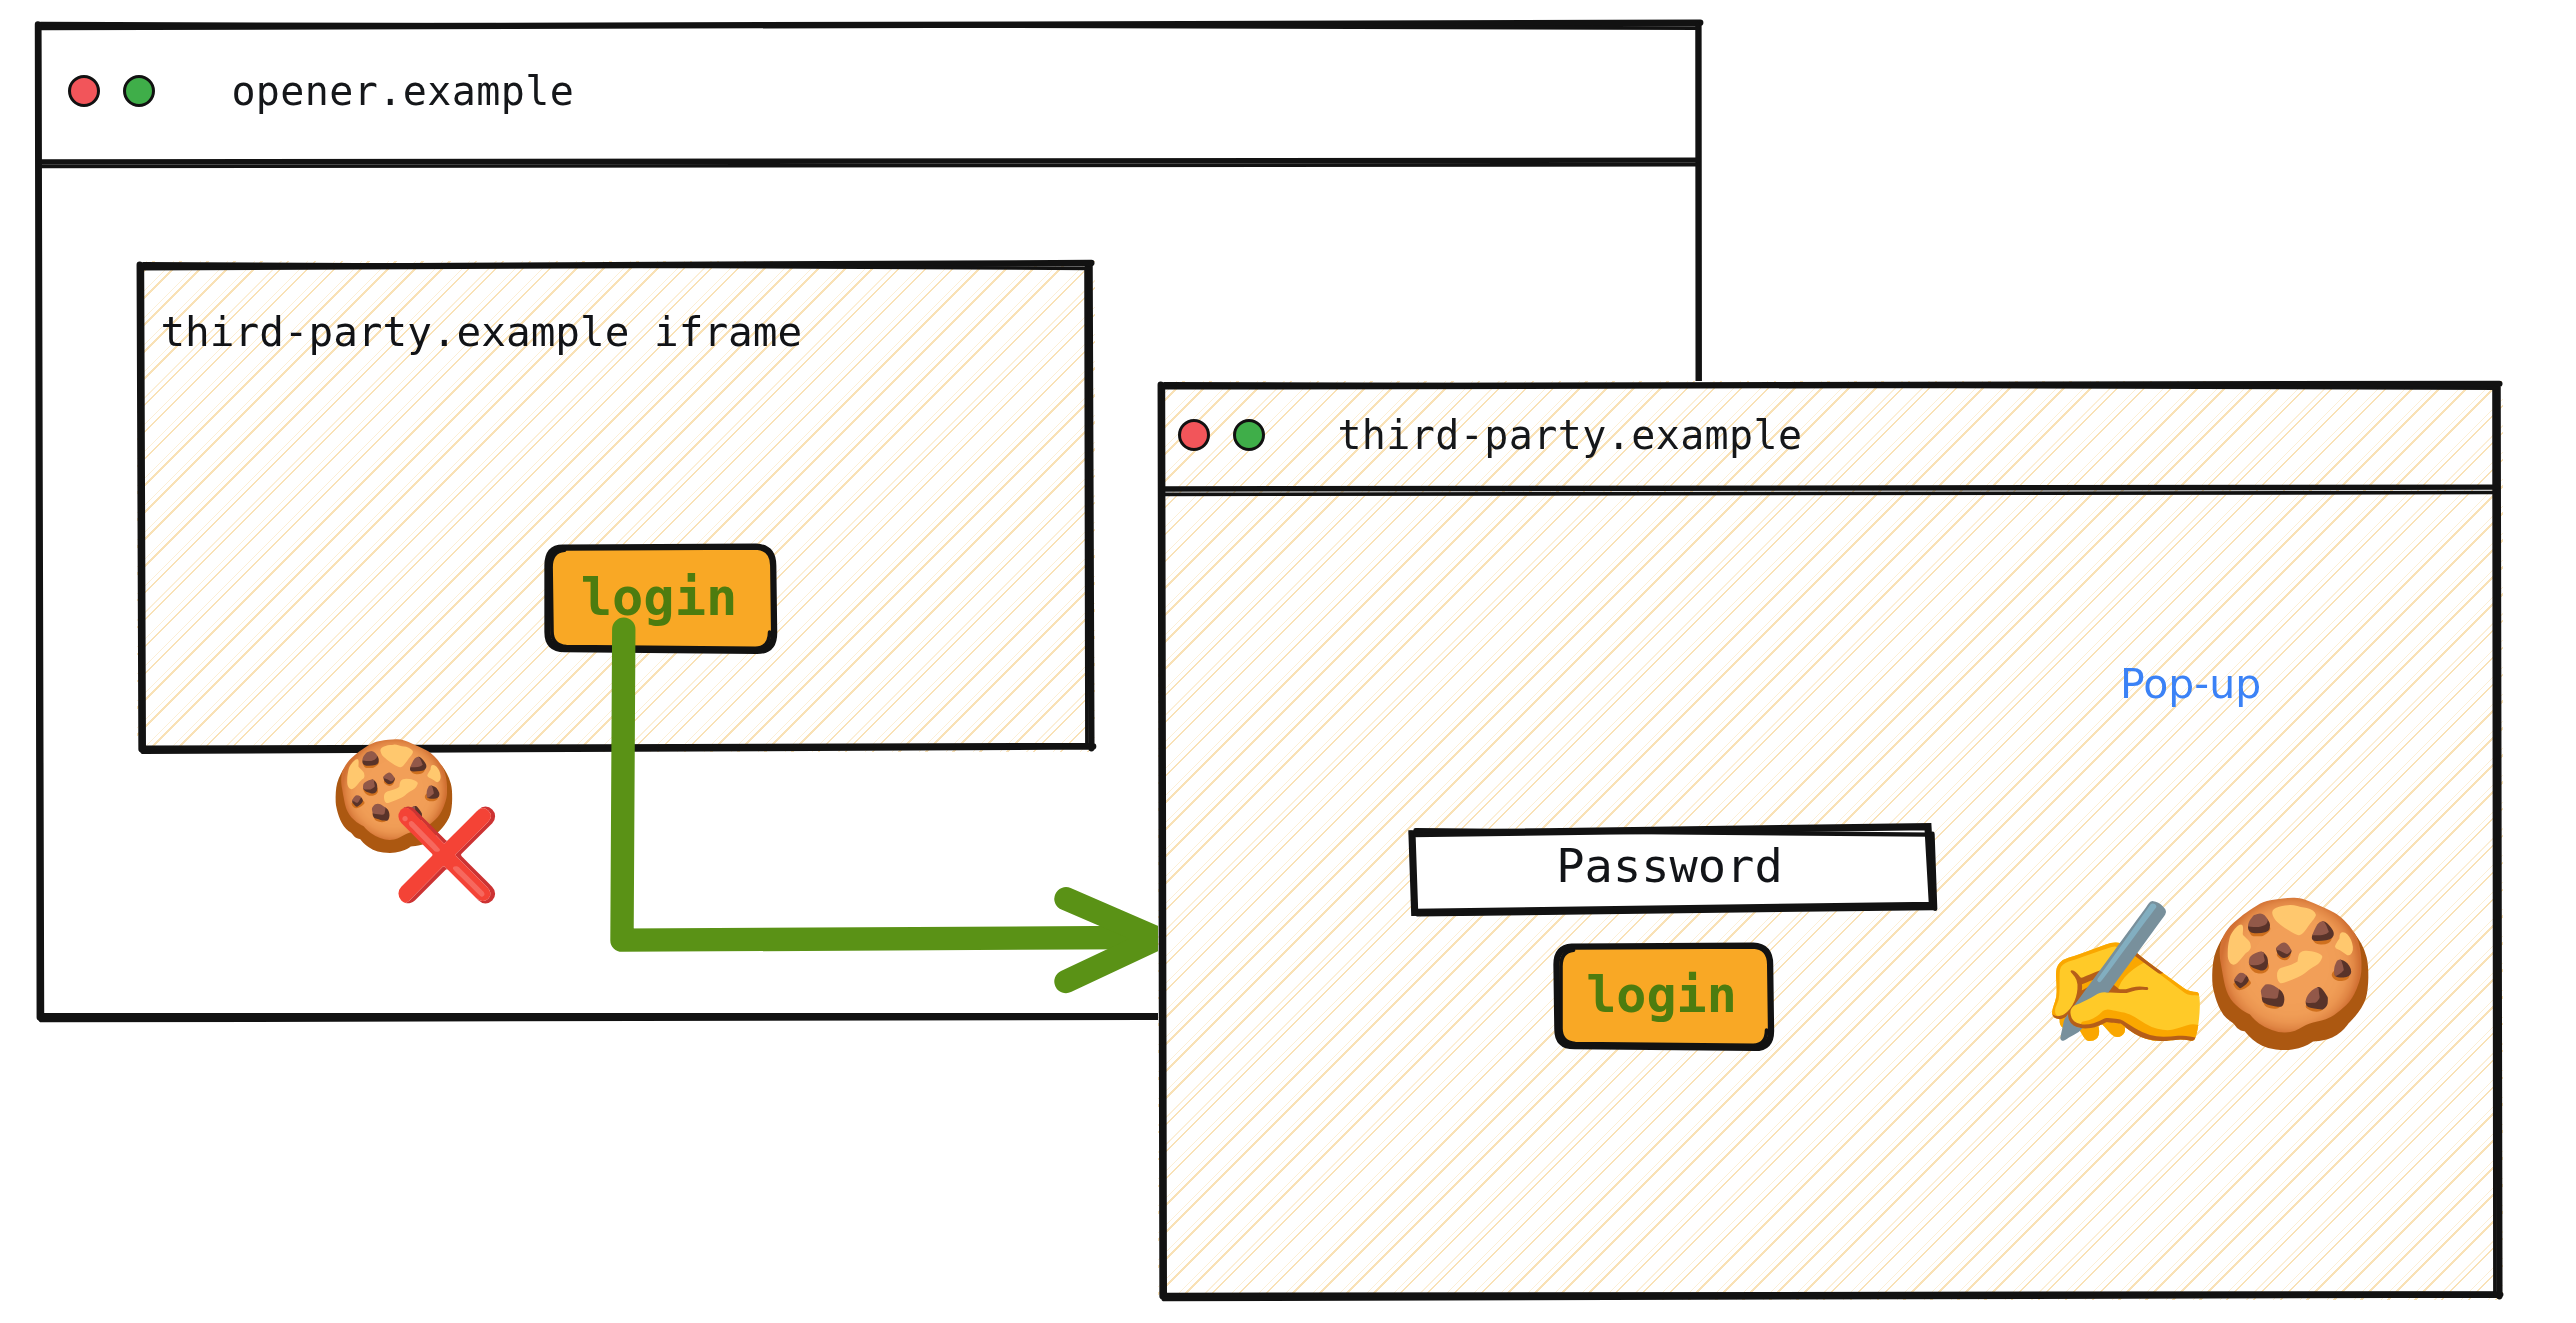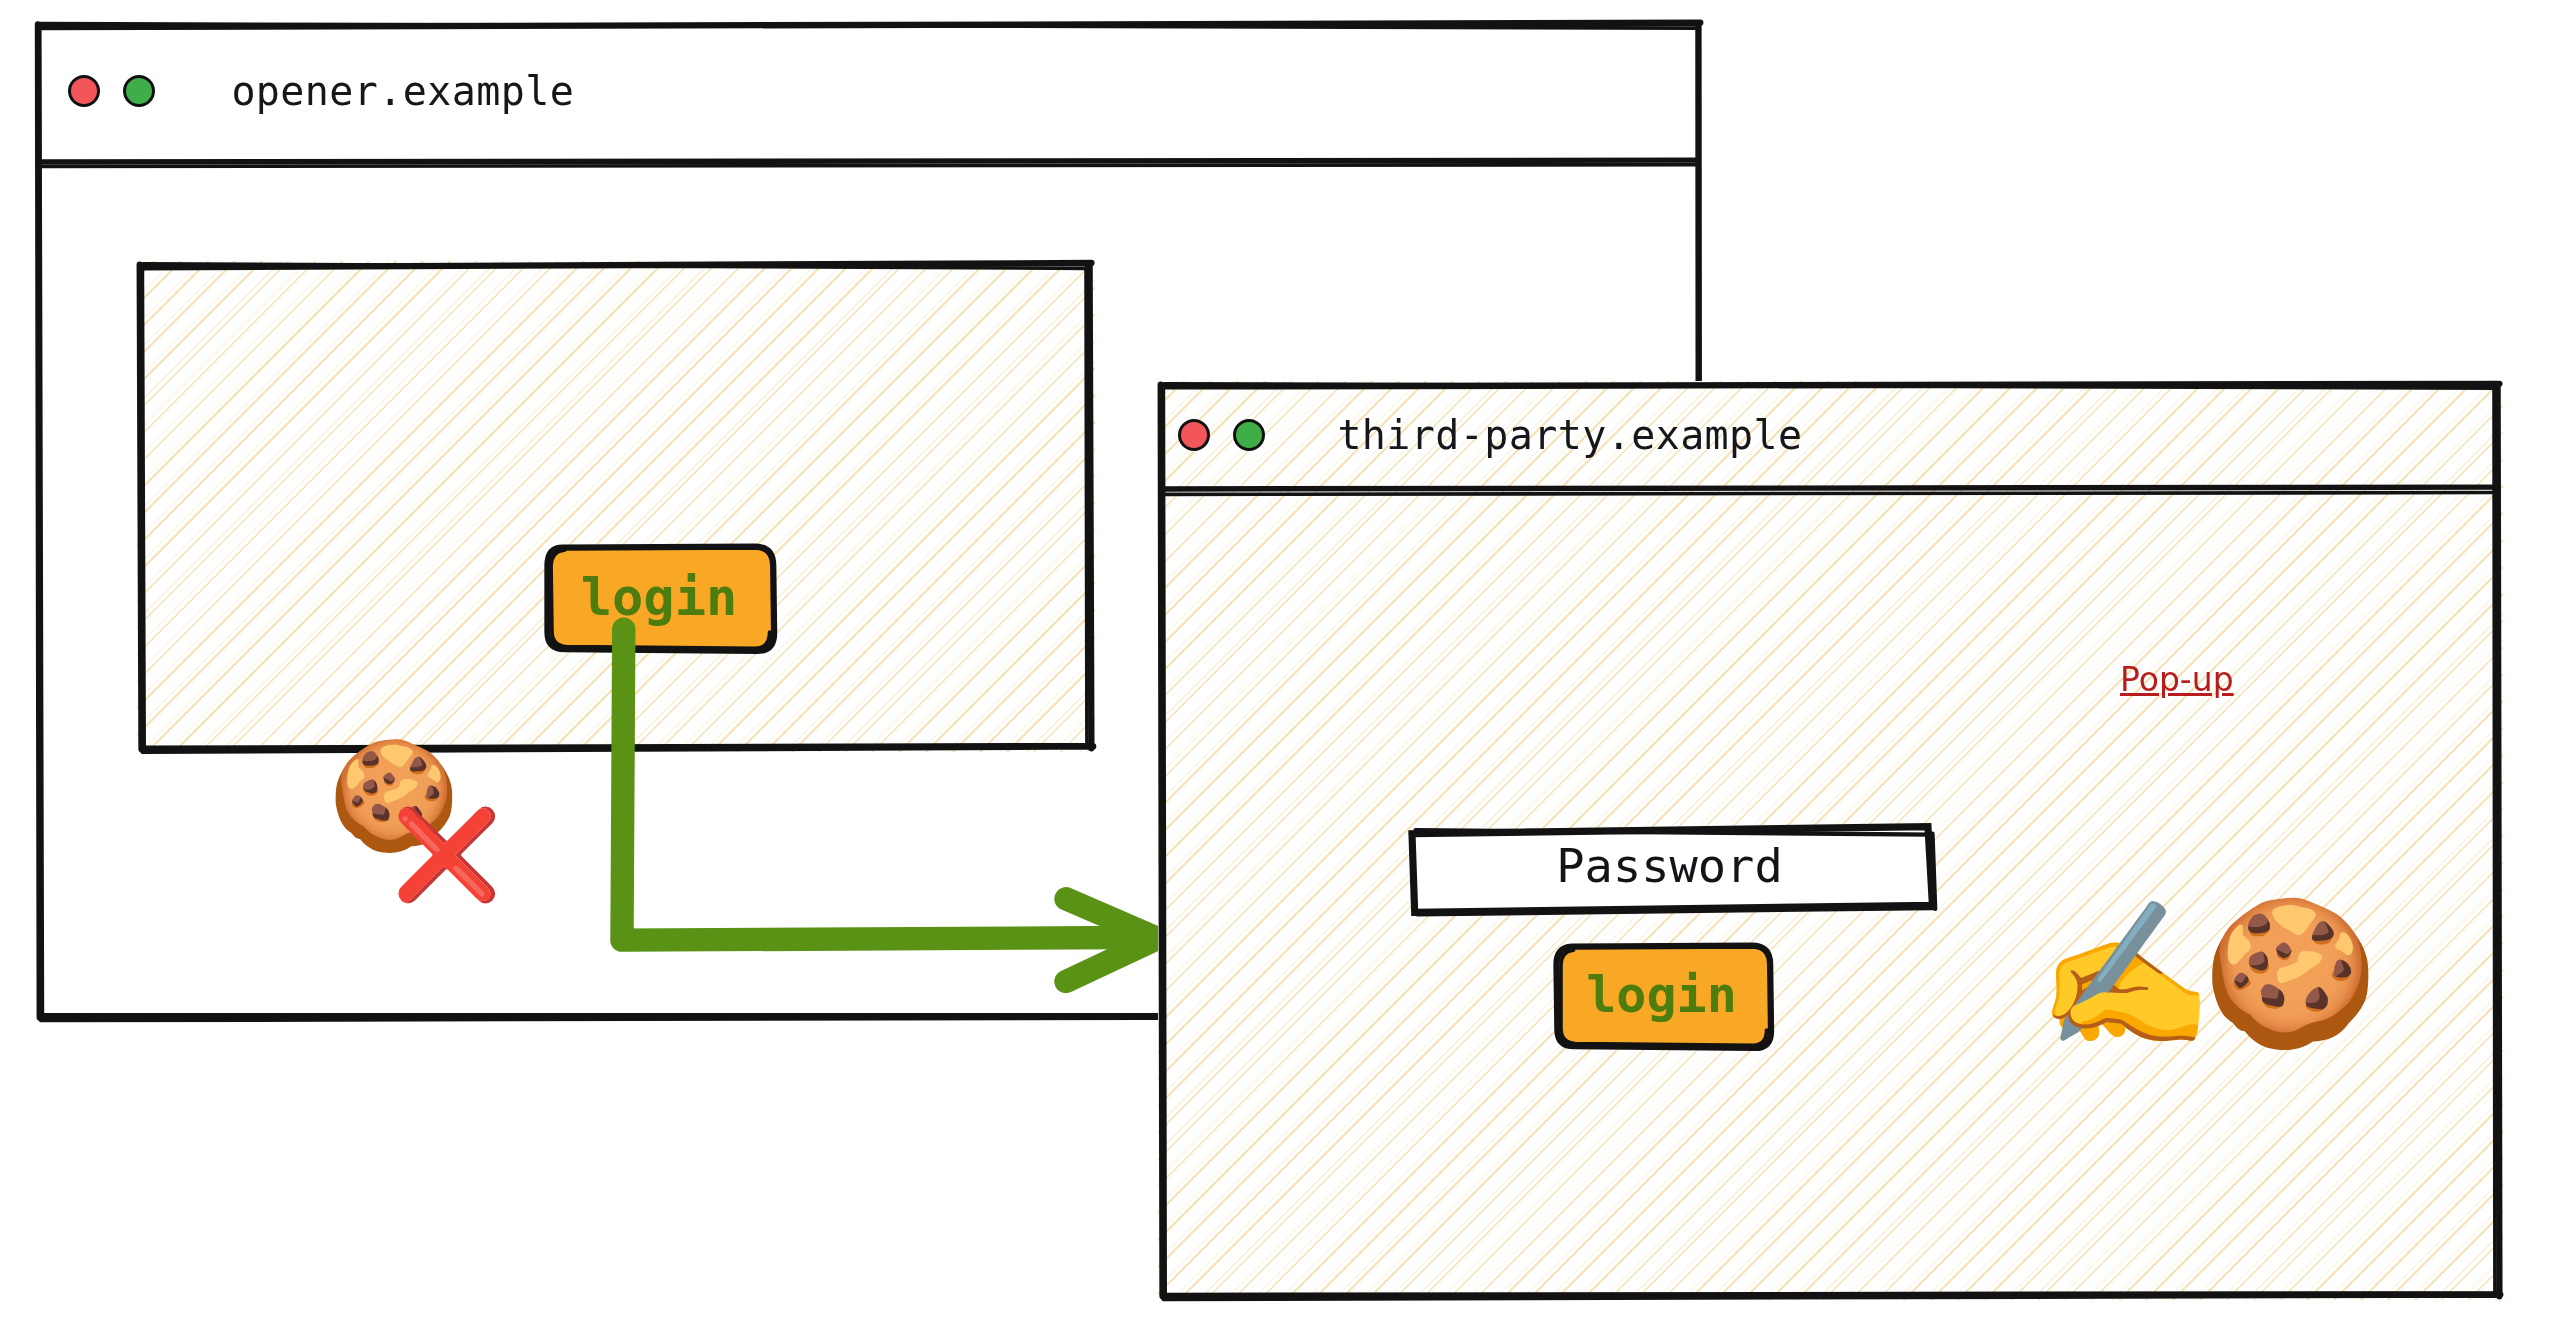--- a/index.html
+++ b/index.html
@@ -60,21 +60,21 @@
     position:absolute;inset:0;display:flex;align-items:center;justify-content:center;
     font-family:"DejaVu Sans Mono", monospace;color:#121418;white-space:nowrap;
   }
 
   
   .emoji{position:absolute;line-height:1;user-select:none;}
 
   
   .annot{
     position:absolute;font-family:"DejaVu Sans", sans-serif;
-    font-size:33px;color:#b91c1c;white-space:nowrap;text-decoration:underline;
+    font-size:41px;color:#3b82f6;white-space:nowrap;
   }
 </style>
 </head>
 <body>
 
 <div id="stage">
 
   <div class="window" style="left:36px;top:20px;width:1668px;height:1001px;">
     <div class="win-body" style="background:#ffffff;"></div>
 
@@ -92,20 +92,21 @@
       <span class="win-title" style="margin-left:76px;">opener.example</span>
     </div>
 
     <div class="iframe-panel" style="left:101px;top:241px;width:958px;height:491px;">
       <div class="hatch" style="position:absolute;inset:0;"></div>
       <svg class="sketch-svg" width="958" height="491" viewBox="0 0 1066 546">
         <path d="M4,7 L1062,2 M1060,5 L1062,542 M1064,540 L7,545 M5,543 L3,4" stroke="#121212" stroke-width="7" fill="none" stroke-linecap="round"></path>
         <path d="M7,3 L1059,8 M1056,7 L1057,539 M1058,538 L9,541 M8,541 L6,6" stroke="#121212" stroke-width="4" fill="none" stroke-linecap="round"></path>
       </svg>
 
+      <span class="iframe-title" style="left:23.4px;top:47px;">third-party.example iframe</span>
 
       <span class="emoji" style="left:191px;top:482px;font-size:106px;">🍪</span>
       <span class="emoji" style="left:255px;top:550px;font-size:88px;color:#d32f2f;">❌</span>
 
       <div class="btn-login" style="left:406px;top:281px;width:232px;height:110px;">
         <svg class="sketch-svg" width="241" height="119" viewBox="0 0 268 132">
           <path d="M22,6 Q5,6 5,26 L5,100 Q5,119 24,119 L238,121 Q257,121 257,101 L256,26 Q256,6 237,5 Z" fill="#f9a825" stroke="#121212" stroke-width="7" stroke-linejoin="round"></path>
           <path d="M24,9 Q9,10 9,28 L10,99 Q10,115 26,116 L236,118 Q252,118 252,100" fill="none" stroke="#121212" stroke-width="4" stroke-linecap="round"></path>
         </svg>
         <span class="lbl" style="font-size:52px;">login</span>

